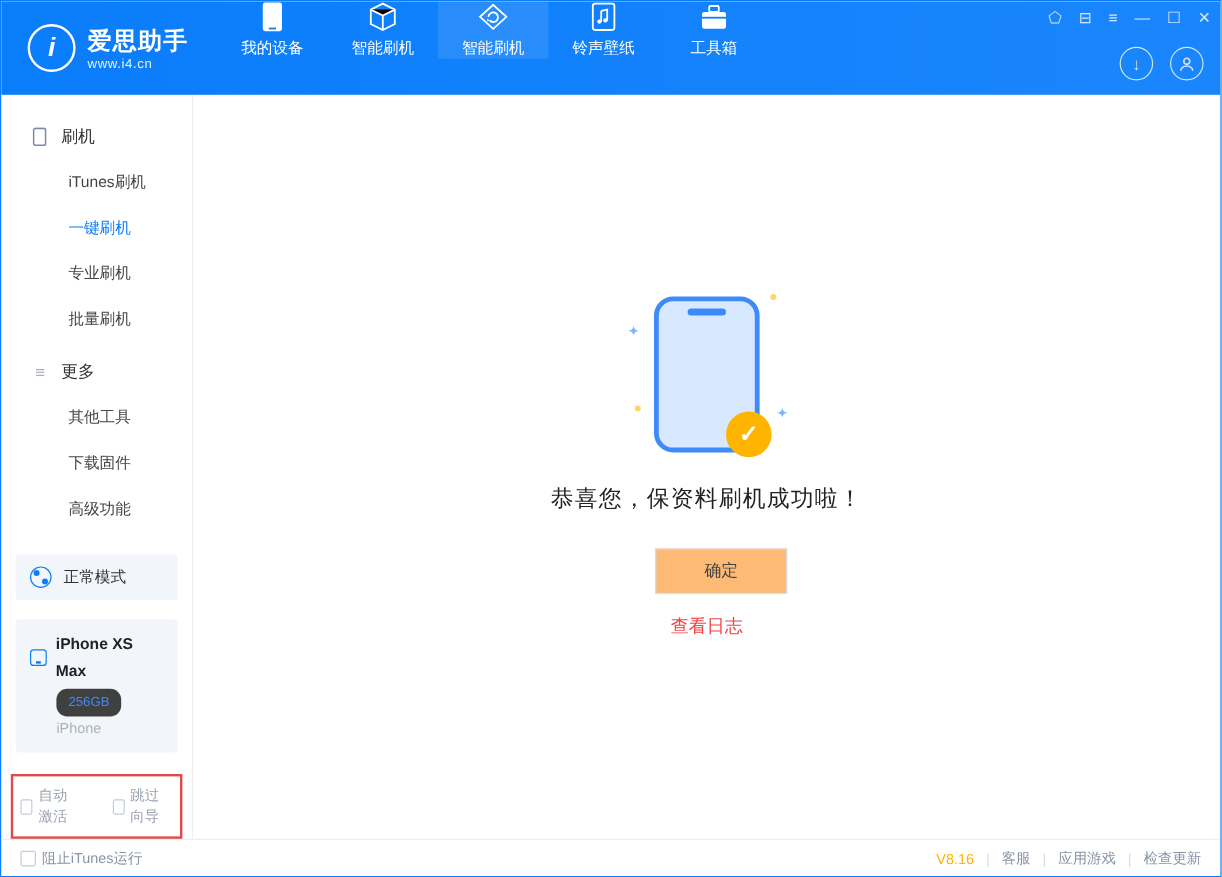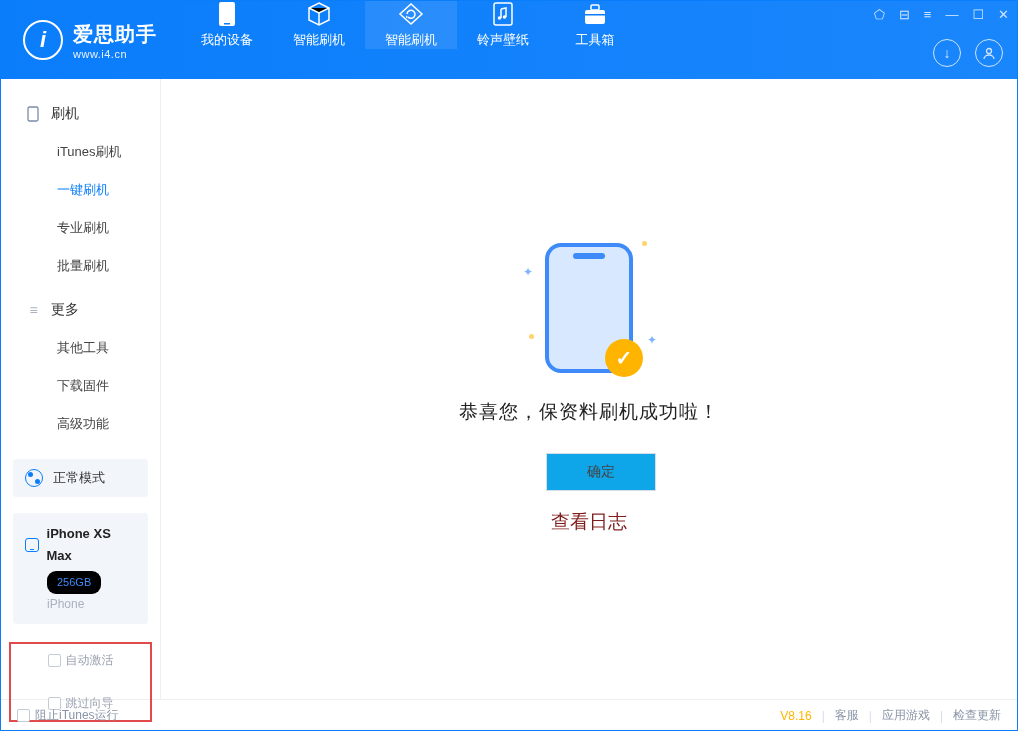--- a/index.html
+++ b/index.html
@@ -33,38 +33,38 @@
 .side-spacer { flex: 1; }
 .mode-box, .device-box { margin: 8px 12px; background: #f2f6fb; border-radius: 3px; padding: 10px 12px; font-size: 13px; color: #333; }
 .mode-box { display: flex; align-items: center; gap: 10px; }
 .mode-icon { width: 18px; height: 18px; border: 1.5px solid #0a7dfb; border-radius: 50%; position: relative; }
 .mode-icon::before, .mode-icon::after { content: ""; position: absolute; width: 5px; height: 5px; background: #0a7dfb; border-radius: 50%; }
 .mode-icon::before { top: 2px; left: 2px; } .mode-icon::after { bottom: 2px; right: 2px; }
 .device-box { line-height: 1.7; }
 .dev-head { display: flex; align-items: center; gap: 8px; font-weight: 600; color: #222; }
 .dev-phone-icon { width: 14px; height: 14px; border: 1.5px solid #0a7dfb; border-radius: 3px; position: relative; }
 .dev-phone-icon::after { content: ""; position: absolute; bottom: 1px; left: 50%; width: 4px; height: 1.5px; background: #0a7dfb; transform: translateX(-50%); }
-.dev-cap { display: inline-block; margin: 4px 0 0 22px; background: #000000; color: #3d8af8; font-size: 11px; padding: 2px 10px; border-radius: 9px; }
+.dev-cap { display: inline-block; margin: 4px 0 0 22px; background: #404040; color: #3d8af8; font-size: 11px; padding: 2px 10px; border-radius: 9px; }
 .dev-type { margin-left: 22px; color: #aab2bf; font-size: 12px; }
-.check-row { border: 2px solid #e04a4a; margin: 10px 8px 0 8px; padding: 8px 6px; display: flex; gap: 26px; align-items: center; flex-direction: column; }
+.check-row { border: 2px solid #e04a4a; margin: 10px 8px 0 8px; padding: 8px 6px; display: flex; gap: 26px; align-items: center; }
 .cb { display: flex; align-items: center; gap: 5px; color: #9aa3b0; font-size: 12px; cursor: pointer; }
 .cb-box { width: 13px; height: 13px; border: 1px solid #c5ccd6; border-radius: 2px; background: #fff; }
 
 
 .main { flex: 1; position: relative; display: flex; flex-direction: column; align-items: center; justify-content: center; }
 .phone-illus { width: 88px; height: 130px; border: 4px solid #3d8af8; border-radius: 16px; background: #d8e8ff; position: relative; margin-bottom: 26px; }
 .phone-illus::before { content: ""; position: absolute; top: 6px; left: 50%; transform: translateX(-50%); width: 32px; height: 6px; background: #3d8af8; border-radius: 3px; }
 .chk-badge { position: absolute; right: -14px; bottom: -8px; width: 38px; height: 38px; background: #ffb400; border-radius: 50%; display: flex; align-items: center; justify-content: center; color: #fff; font-size: 20px; font-weight: bold; }
 .sparkle { position: absolute; color: #7fb5ff; font-size: 12px; }
 .sparkle.s1 { top: 18px; left: -26px; } .sparkle.s2 { bottom: 22px; right: -28px; }
 .dot { position: absolute; width: 5px; height: 5px; background: #ffd56a; border-radius: 50%; }
 .dot.d1 { top: -6px; right: -18px; } .dot.d2 { bottom: 30px; left: -20px; }
 .succ-msg { font-size: 19px; color: #222; margin-bottom: 28px; letter-spacing: 1px; }
-.ok-btn { border: 1px solid #d8dee8; background: #0ea5e9; padding: 9px 40px; font-size: 14px; color: #444; cursor: pointer; margin-bottom: 18px; margin-left: 24px; }
-.log-link { font-size: 19px; color: #7f1d1d; cursor: pointer; }
+.ok-btn { border: 1px solid #d8dee8; background: #fdba74; padding: 9px 40px; font-size: 14px; color: #444; cursor: pointer; margin-bottom: 18px; margin-left: 24px; }
+.log-link { font-size: 15px; color: #ef4444; cursor: pointer; }
 
 
 .footer { height: 32px; border-top: 1px solid #eee; display: flex; align-items: center; padding: 0 16px; font-size: 12px; color: #8a94a6; }
 .footer .cb { color: #8a94a6; }
 .footer-right { margin-left: auto; display: flex; align-items: center; gap: 10px; }
 .ver { color: #ffb400; }
 .flink { color: #8a94a6; cursor: pointer; }
 .fsep { color: #d8dee8; }
 </style>
 </head>

